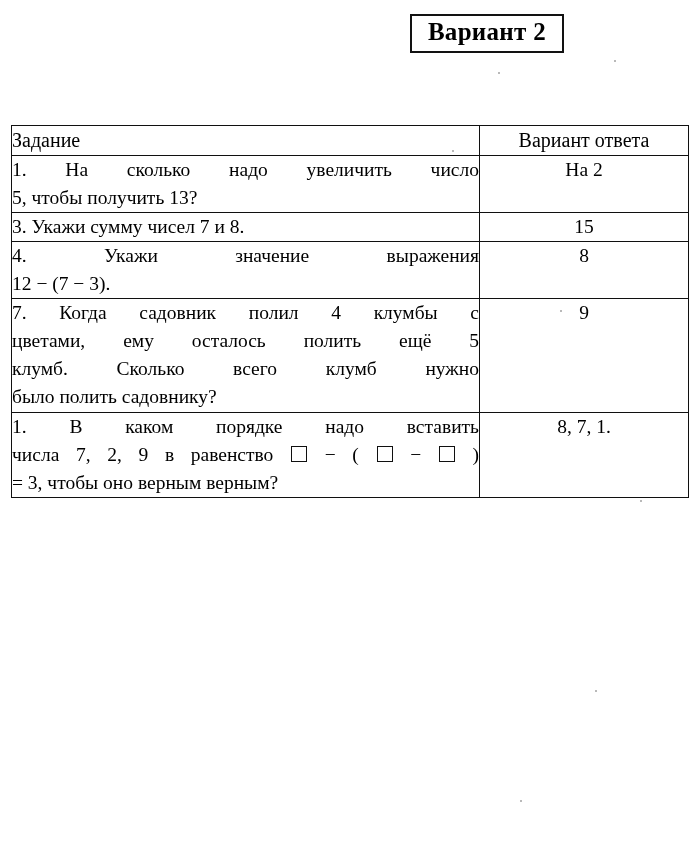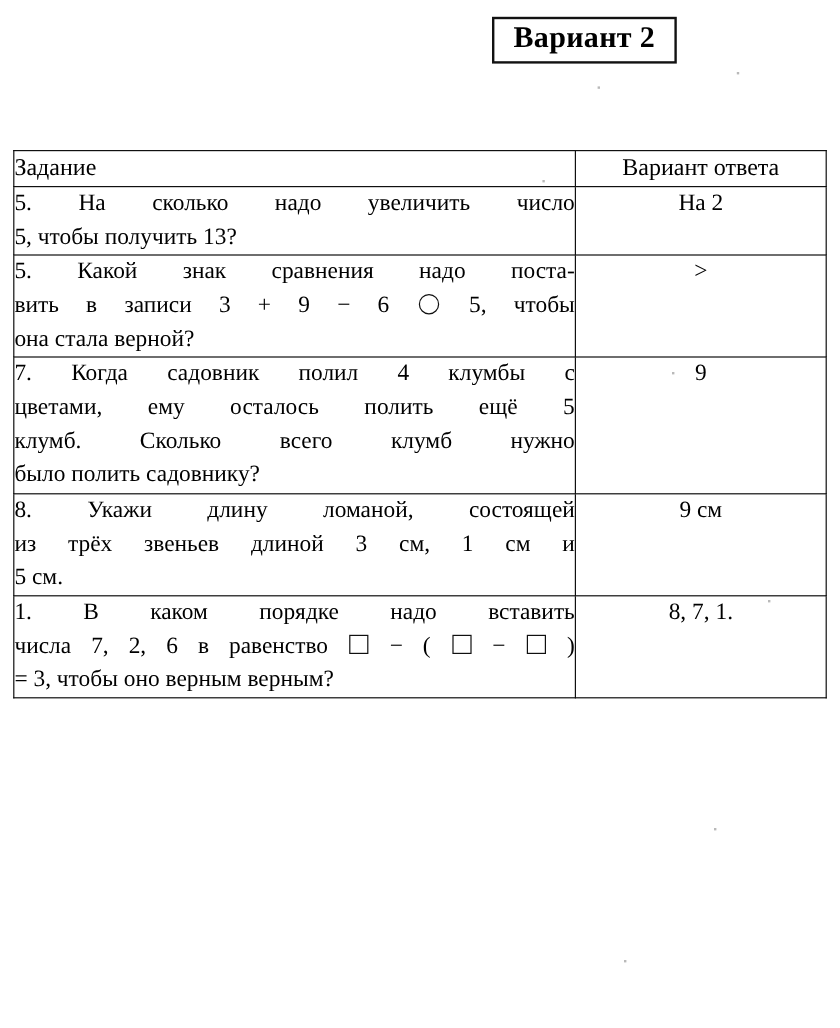--- a/index.html
+++ b/index.html
@@ -138,66 +138,59 @@
       <th class="cell-task">Задание</th>
       <th class="cell-answer">Вариант ответа</th>
     </tr>
   </thead>
 
   <tbody>
 
 
     <tr>
       <td class="cell-task">
-        <span class="ln just">5. На сколько надо увеличить число</span>
+        <span class="ln just">1. На сколько надо увеличить число</span>
         <span class="ln left">5, чтобы получить 13?</span>
       </td>
       <td class="cell-answer">На 2</td>
     </tr>
 
-
-
-    <tr>
-      <td class="cell-task">
-        <span class="ln just">5. Какой знак сравнения надо поста-</span>
-        <span class="ln just">
-          <span>вить в записи 3 + 9 − 6</span>
-          <span class="glyph-circle"></span>
-          <span>5, чтобы</span>
-        </span>
-        <span class="ln left">она стала верной?</span>
-      </td>
-      <td class="cell-answer">&gt;</td>
-    </tr>
+    <tr>
+      <td class="cell-task">
+        <span class="ln left">3. Укажи сумму чисел 7 и 8.</span>
+      </td>
+      <td class="cell-answer">15</td>
+    </tr>
+
+    <tr>
+      <td class="cell-task">
+        <span class="ln just">4. Укажи значение выражения</span>
+        <span class="ln left math">12 − (7 − 3).</span>
+      </td>
+      <td class="cell-answer">8</td>
+    </tr>
+
 
 
     <tr>
       <td class="cell-task">
         <span class="ln just">7. Когда садовник полил 4 клумбы с</span>
         <span class="ln just">цветами, ему осталось полить ещё 5</span>
         <span class="ln just">клумб. Сколько всего клумб нужно</span>
         <span class="ln left">было полить садовнику?</span>
       </td>
       <td class="cell-answer">9</td>
     </tr>
 
-    <tr>
-      <td class="cell-task">
-        <span class="ln just">8. Укажи длину ломаной, состоящей</span>
-        <span class="ln just">из трёх звеньев длиной 3 см, 1 см и</span>
-        <span class="ln left">5 см.</span>
-      </td>
-      <td class="cell-answer">9 см</td>
-    </tr>
 
     <tr>
       <td class="cell-task">
         <span class="ln just">1. В каком порядке надо вставить</span>
         <span class="ln just">
-          <span>числа 7, 2, 6 в равенство</span>
+          <span>числа 7, 2, 9 в равенство</span>
           <span class="glyph-square"></span>
           <span>− (</span>
           <span class="glyph-square"></span>
           <span>−</span>
           <span class="glyph-square"></span>
           <span>)</span>
         </span>
         <span class="ln left">= 3, чтобы оно верным верным?</span>
       </td>
       <td class="cell-answer">8, 7, 1.</td>

